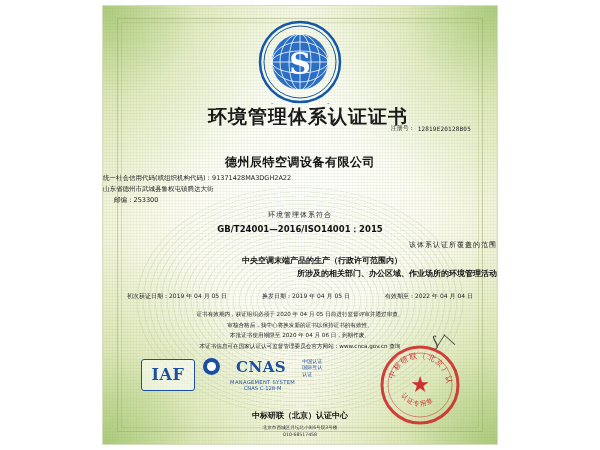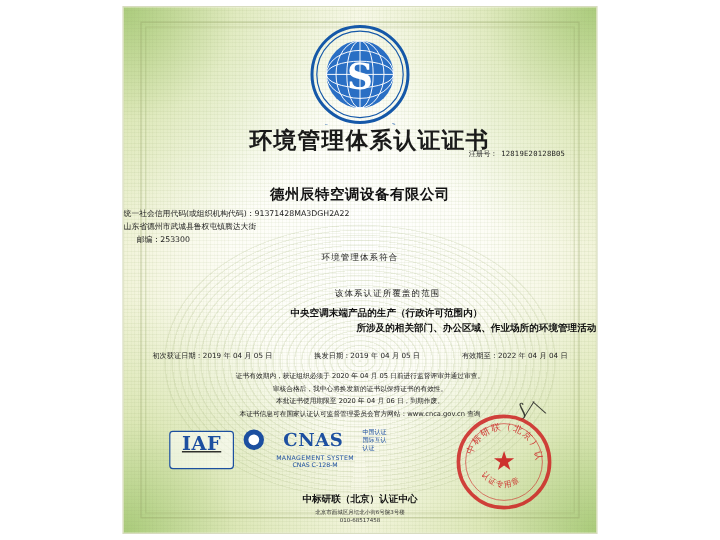--- a/index.html
+++ b/index.html
@@ -165,21 +165,21 @@
     top: 218px;
     text-align: center;
     font-size: 8.5px;
     font-weight: bold;
     color: #111;
   }
   .scope-label {
     position: absolute;
     left: 0; right: 0;
     top: 234px;
-    text-align: center;
+    text-align: right;
     font-size: 7px;
     color: #222;
     letter-spacing: 1px;
     margin-left: 46px;
   }
   .scope-1 {
     position: absolute;
     left: 12px; right: 0;
     top: 249px;
     text-align: center;
@@ -227,24 +227,23 @@
     display: flex;
     align-items: flex-end;
     gap: 8px;
   }
   .iaf-logo {
     width: 52px;
     height: 30px;
     border: 1.6px solid #1c4fa0;
     border-radius: 3px;
     display: flex;
-    align-items: flex-start;
+    align-items: center;
     justify-content: center;
     background: rgba(255,255,255,0.55);
-    text-decoration: underline;
   }
   .iaf-logo span {
     font-family: "DejaVu Serif", serif;
     font-weight: bold;
     font-size: 16px;
     color: #1c4fa0;
     letter-spacing: 0.5px;
   }
   .cnas-block { text-align: center; }
   .cnas-row {
@@ -368,20 +367,21 @@
       <span class="cert-no-value">12819E20128B05</span>
     </div>
 
     <div class="company">德州辰特空调设备有限公司</div>
 
     <div class="reg-line l1">统一社会信用代码(或组织机构代码)：91371428MA3DGH2A22</div>
     <div class="reg-line l2">山东省德州市武城县鲁权屯镇腾达大街</div>
     <div class="reg-line l3">邮编：253300</div>
 
     <div class="sys-label">环境管理体系符合</div>
+    <div class="standard">GB/T24001—2016/ISO14001：2015</div>
 
     <div class="scope-label">该体系认证所覆盖的范围</div>
     <div class="scope-1">中央空调末端产品的生产（行政许可范围内）</div>
     <div class="scope-2">所涉及的相关部门、办公区域、作业场所的环境管理活动</div>
 
     <div class="dates">
       <div>初次获证日期：2019 年 04 月 05 日</div>
       <div>换发日期：2019 年 04 月 05 日</div>
       <div>有效期至：2022 年 04 月 04 日</div>
     </div>

